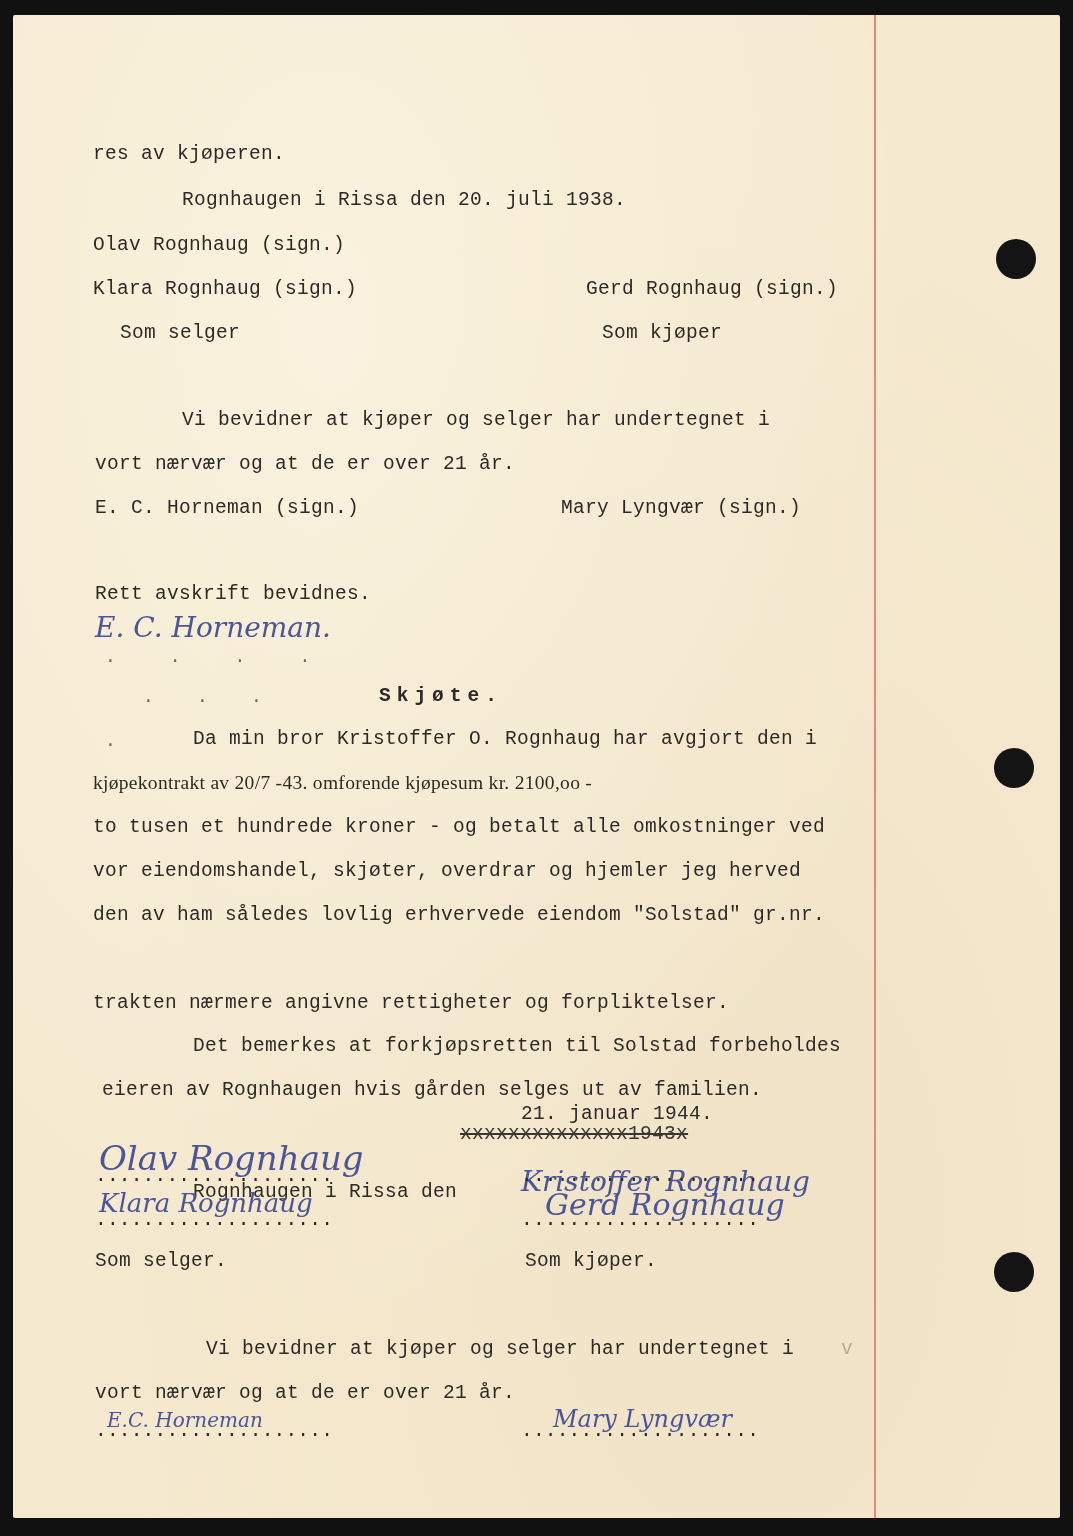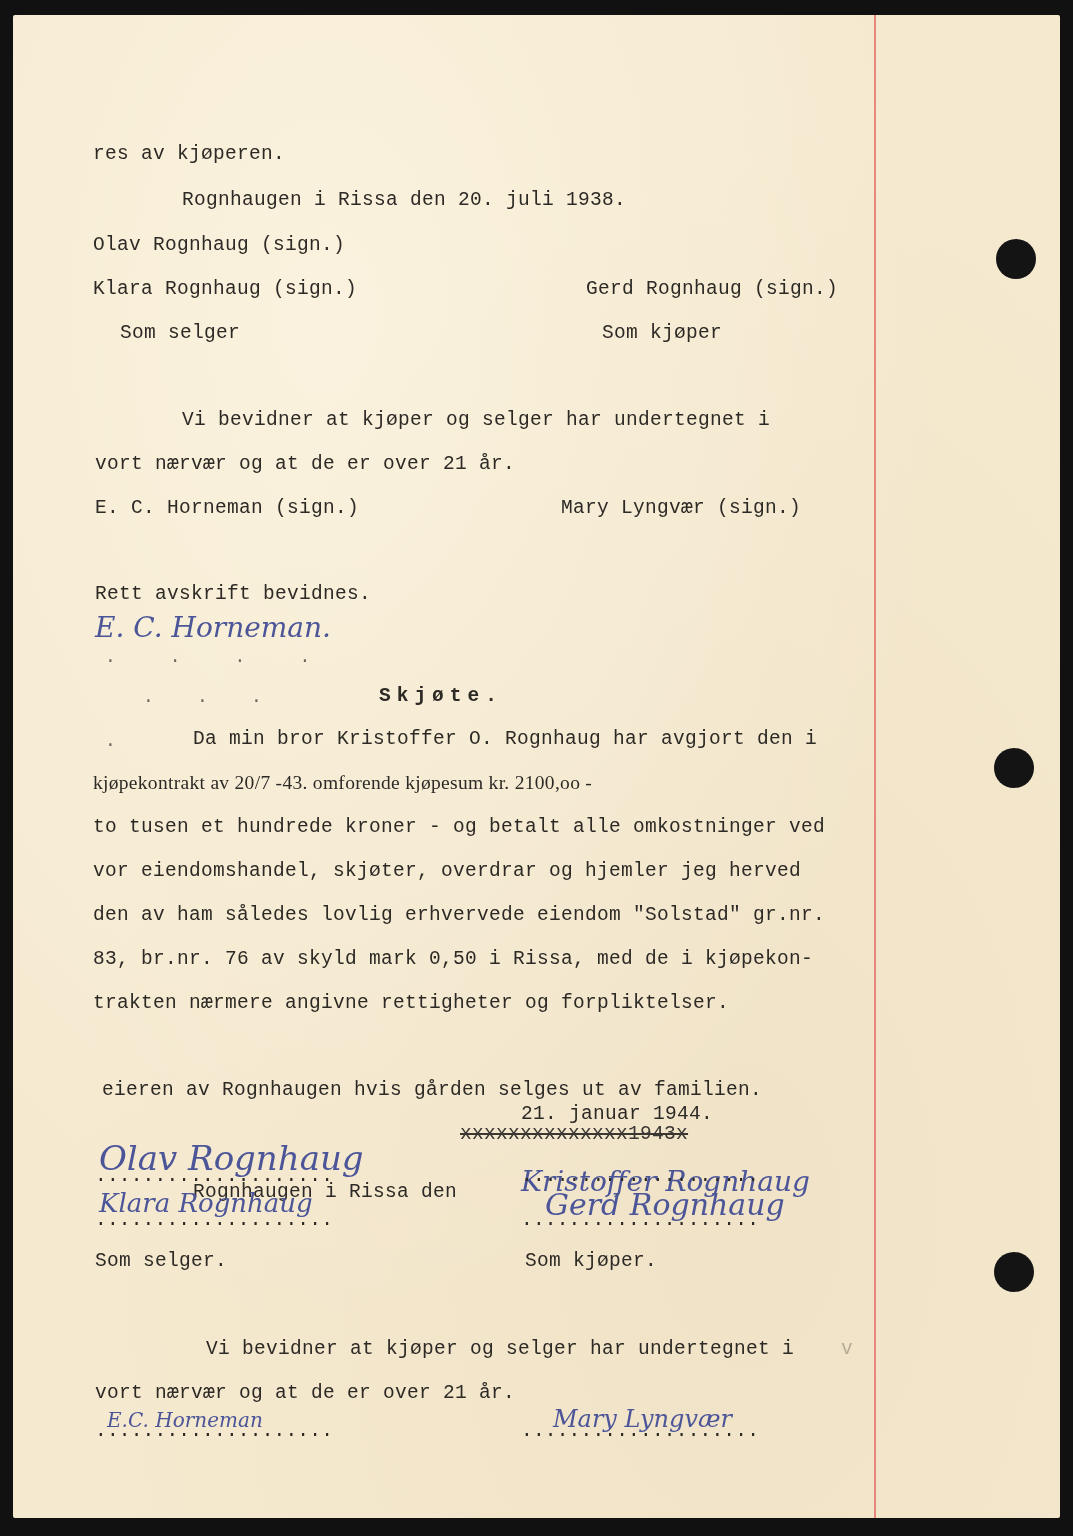--- a/index.html
+++ b/index.html
@@ -94,23 +94,23 @@
 
   <div class="stray" style="left:130px; top:672px;">.    .    .</div>
   <div class="line heading" style="left:366px; top:670px;">Skjøte.</div>
 
   <div class="stray" style="left:92px; top:716px;">.</div>
   <div class="line" style="left:180px; top:713px;">Da min bror Kristoffer O. Rognhaug har avgjort den i</div>
   <div class="line" style="left:80px; top:757px;font-family:Liberation Serif, serif;">kjøpekontrakt av 20/7 -43. omforende kjøpesum kr. 2100,oo -</div>
   <div class="line" style="left:80px; top:801px;">to tusen et hundrede kroner - og betalt alle omkostninger ved</div>
   <div class="line" style="left:80px; top:889px;">den av ham således lovlig erhvervede eiendom "Solstad" gr.nr.</div>
   <div class="line" style="left:80px; top:845px;">vor eiendomshandel, skjøter, overdrar og hjemler jeg herved</div>
-  <div class="line" style="left:80px; top:933px;">83, br.nr. 76 av skyld mark 0,50 i Rissa, med de i kjøpekon-</div>
   <div class="line" style="left:80px; top:977px;">trakten nærmere angivne rettigheter og forpliktelser.</div>
 
+  <div class="line" style="left:180px; top:1020px;">Det bemerkes at forkjøpsretten til Solstad forbeholdes</div>
   <div class="line" style="left:80px; top:1064px;margin-left:9px;">eieren av Rognhaugen hvis gården selges ut av familien.</div>
 
   <div class="line" style="left:508px; top:1088px;">21. januar 1944.</div>
   <div class="line" style="left:180px; top:1120px;margin-top:46px;">Rognhaugen i Rissa den</div>
   <div class="line struck" style="left:447px; top:1108px;">xxxxxxxxxxxxxx1943x</div>
 
   <div class="sig" style="left:86px; top:1123px; font-size:34px;">Olav Rognhaug</div>
   <div class="sig" style="left:508px; top:1126px; font-size:28px;margin-top:24px;">Kristoffer Rognhaug</div>
   <div class="dots" style="left:82px; top:1150px;">....................</div>
   <div class="dots" style="left:508px; top:1150px;">....................</div>

